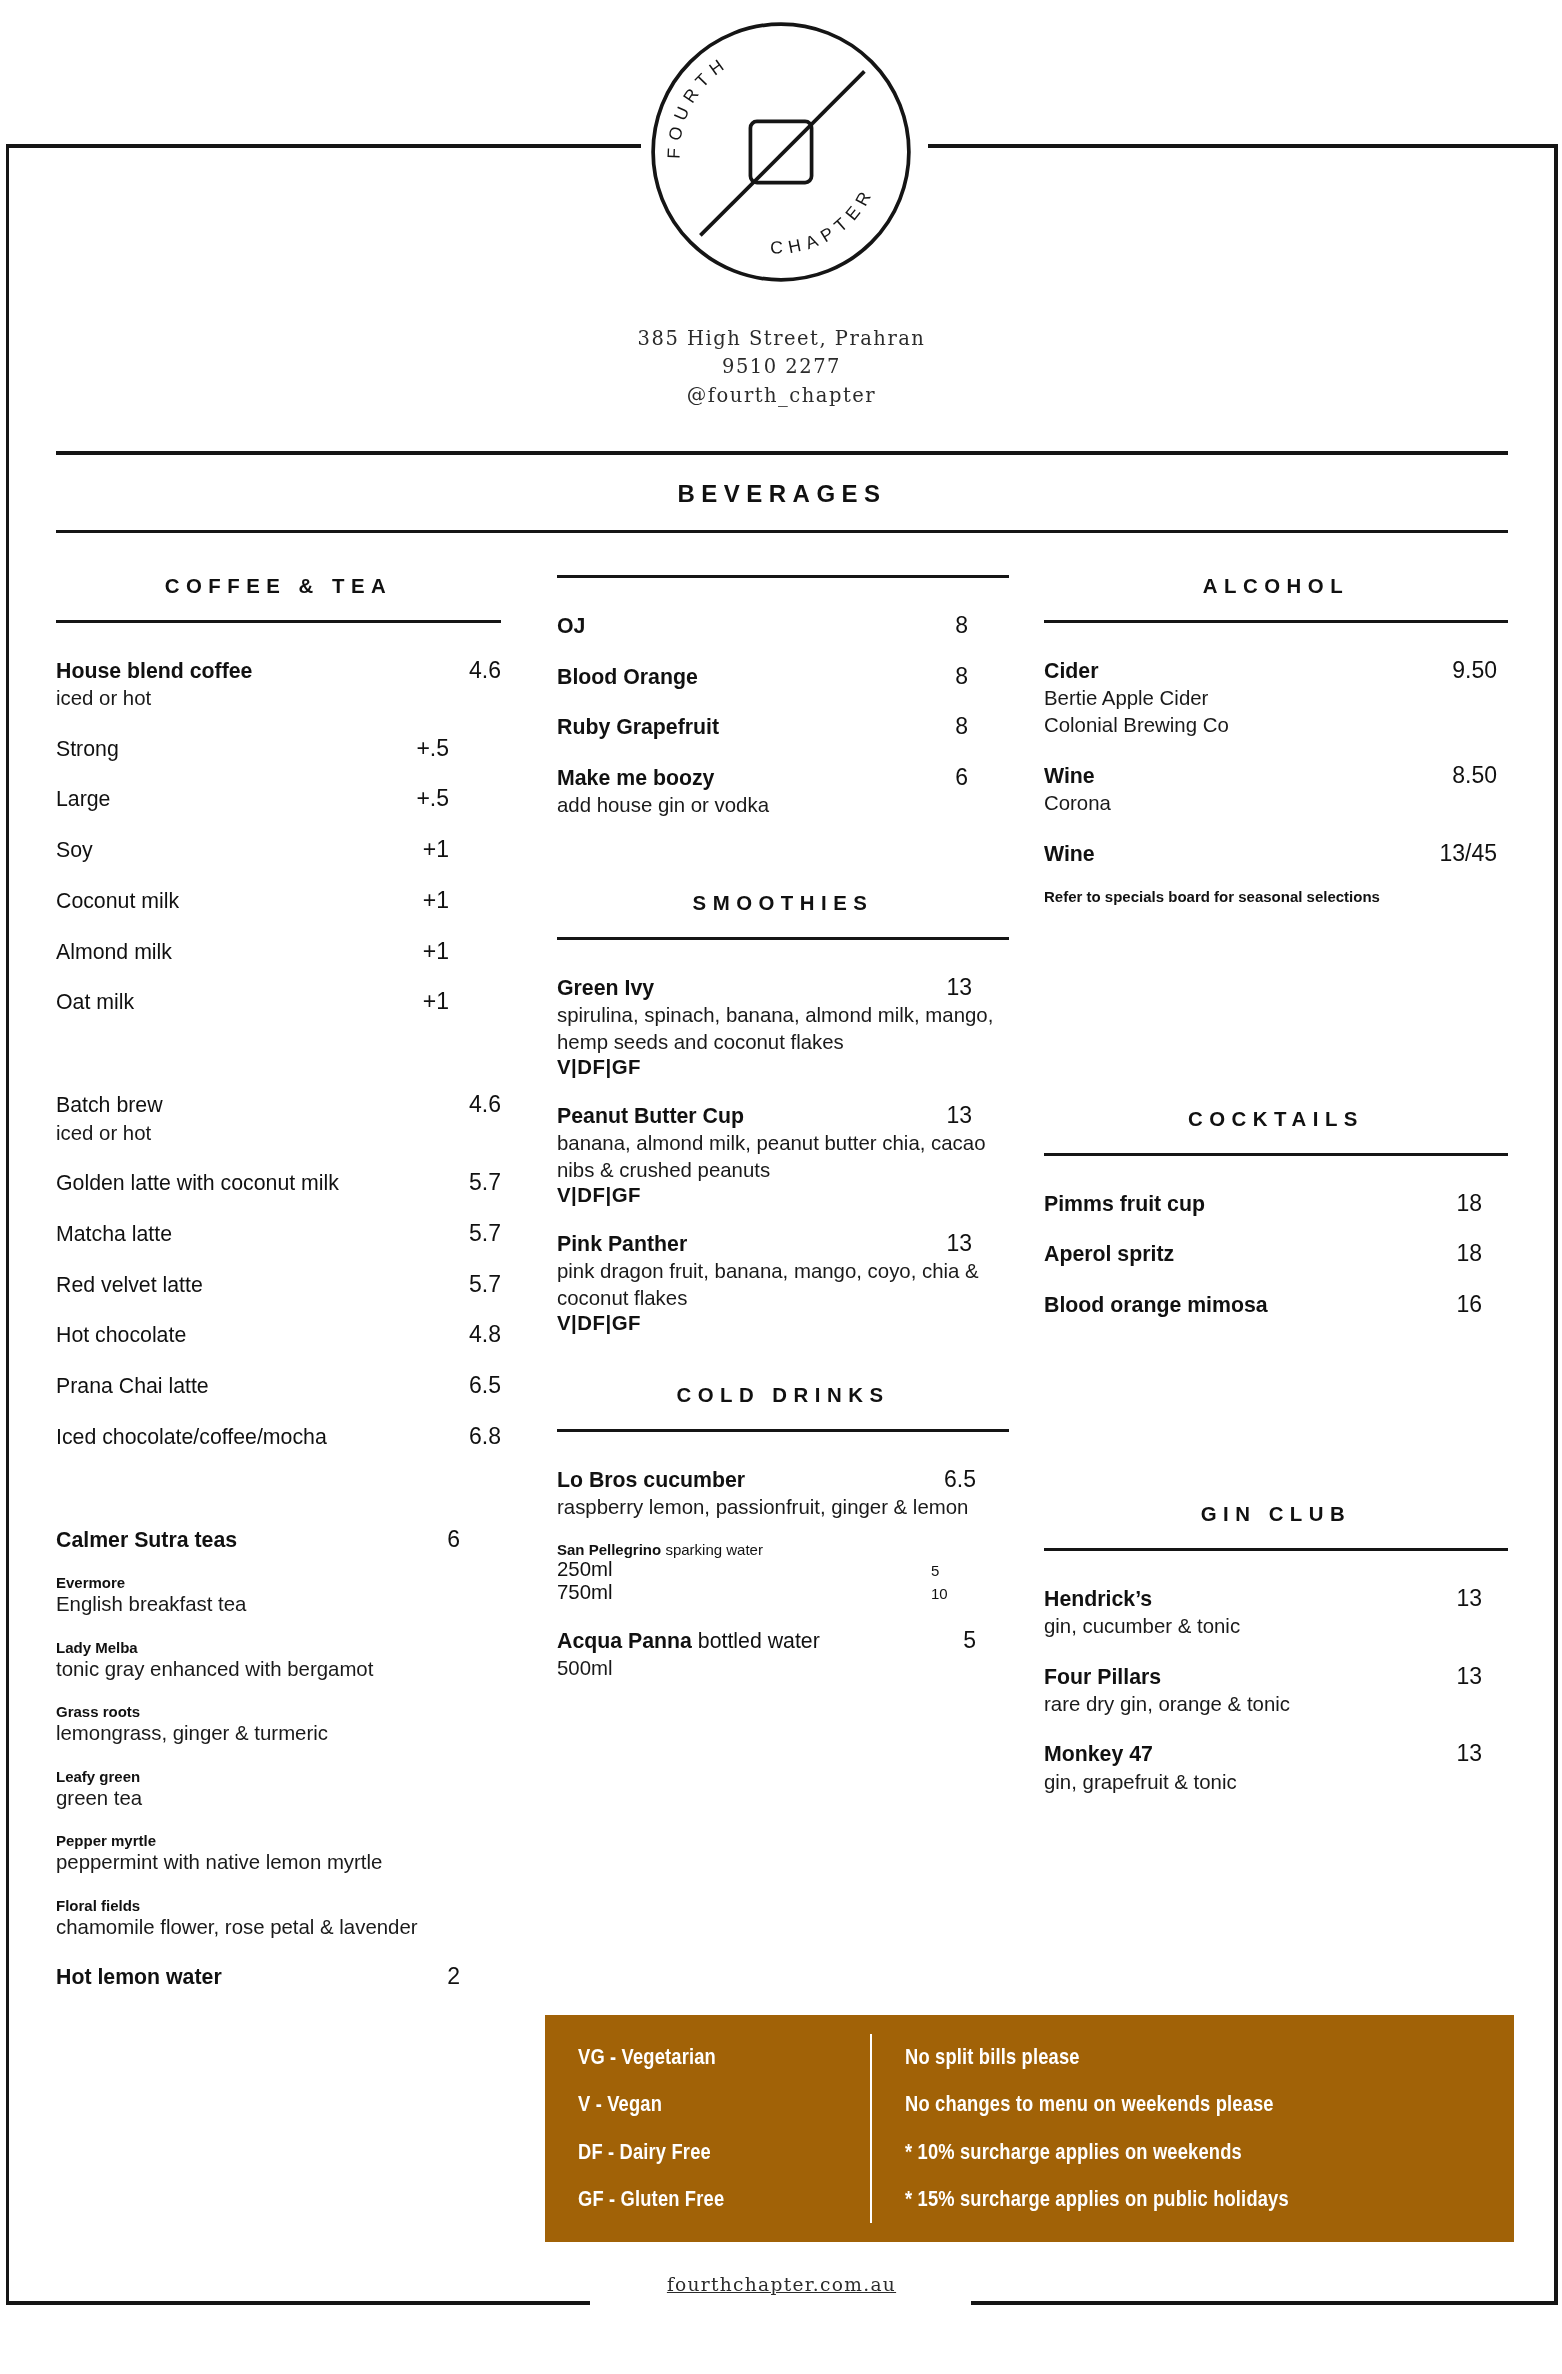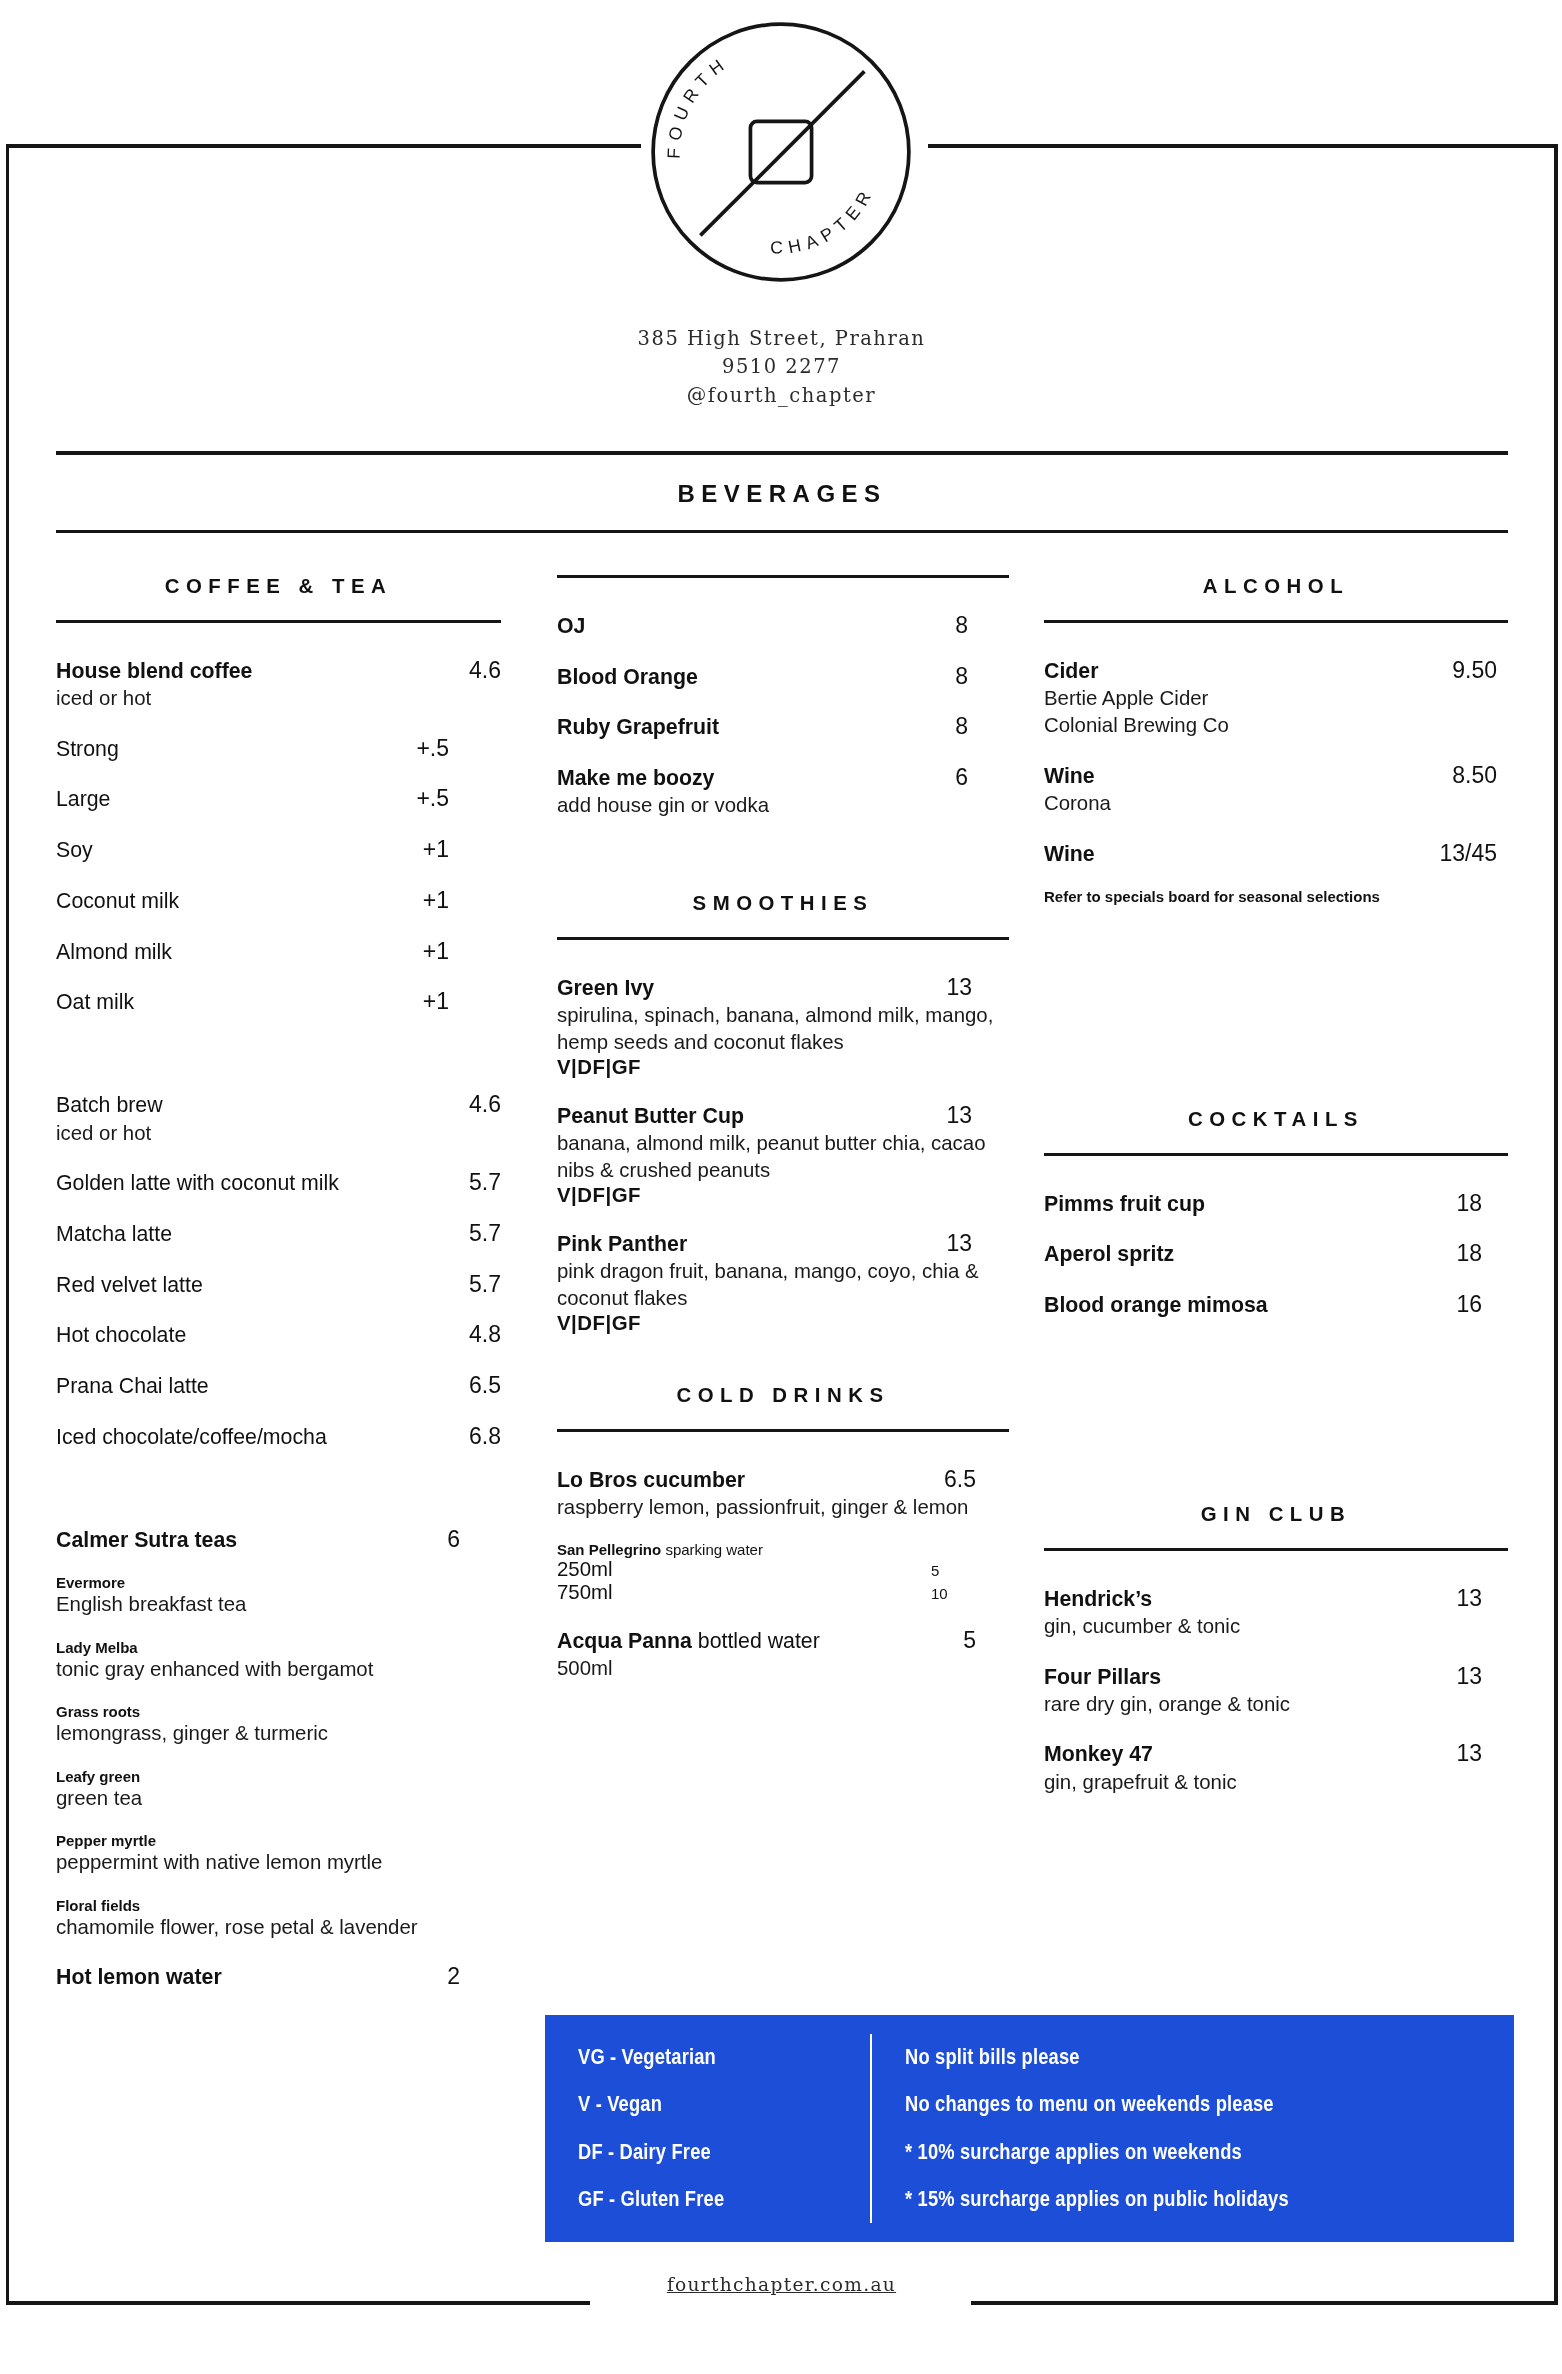--- a/index.html
+++ b/index.html
@@ -80,21 +80,21 @@
   .pw-g     { min-width: 37px; margin-right: 26px; }
   .pw-cd    { min-width: 45px; margin-right: 33px; }
   .spacer-xl { height: 52px; }
 
   .sub-row { display:flex; justify-content: space-between; align-items: baseline; }
   .sub-row .sz { font-size: 20.4px; }
 
   
   .notes {
     position: absolute; left: 545px; top: 2015px; width: 969px; height: 227px;
-    background: #1d4ed8; color: #ffffff;
+    background: #a16207; color: #ffffff;
     display: flex; align-items: center;
   }
   .notes-left  { width: 325px; padding-left: 33px; }
   .notes-right { flex: 1; padding-left: 33px; border-left: 2.8px solid #ffffff; }
   .notes-line {
     font-size: 21.3px; font-weight: 700; line-height: 1.0;
     padding: 13px 0; transform: scaleX(0.86); transform-origin: left center;
     letter-spacing: 0.2px; white-space: nowrap;
   }
 

